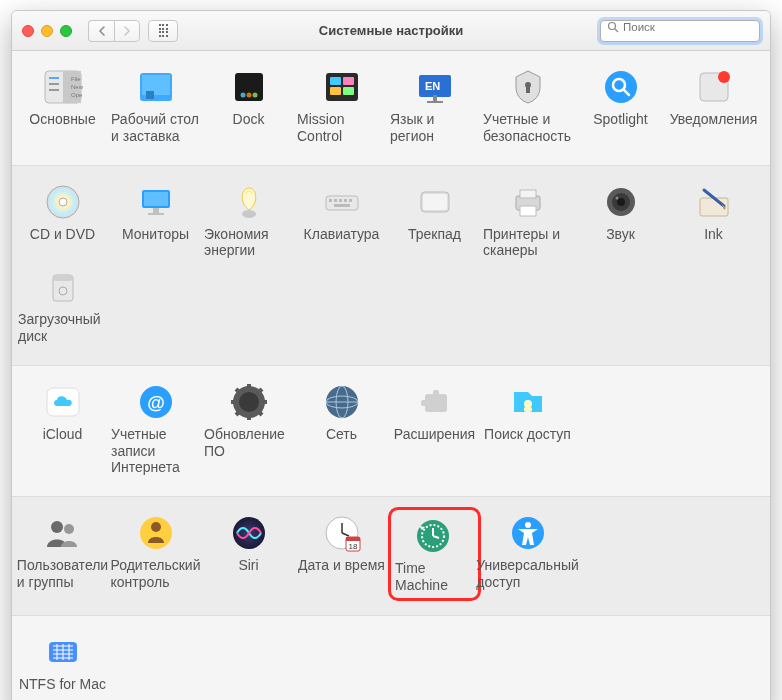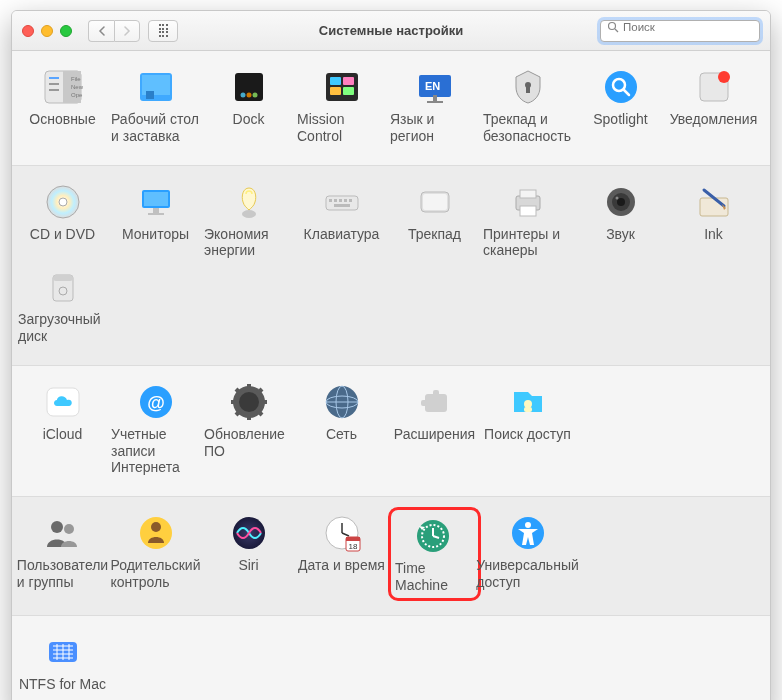--- a/index.html
+++ b/index.html
@@ -185,21 +185,21 @@
             <div class="label">Язык и регион</div>
           </div>
           <div class="item">
             <div class="icon-box">
               <svg width="40" height="40">
                 <path d="M20 4 L8 10 V20 C8 28 13 34 20 36 C27 34 32 28 32 20 V10 Z" fill="#e0e0e0" stroke="#999"></path>
                 <circle cx="20" cy="18" r="3" fill="#666"></circle>
                 <rect x="18" y="20" width="4" height="6" fill="#666"></rect>
               </svg>
             </div>
-            <div class="label">Трекпад и безопасность</div>
+            <div class="label">Учетные и безопасность</div>
           </div>
           <div class="item">
             <div class="icon-box">
               <svg width="40" height="40">
                 <circle cx="20" cy="20" r="16" fill="#2a9fff"></circle>
                 <circle cx="18" cy="18" r="6" fill="none" stroke="#fff" stroke-width="2.5"></circle>
                 <line x1="23" y1="23" x2="28" y2="28" stroke="#fff" stroke-width="2.5" stroke-linecap="round"></line>
               </svg>
             </div>
             <div class="label">Spotlight</div>

